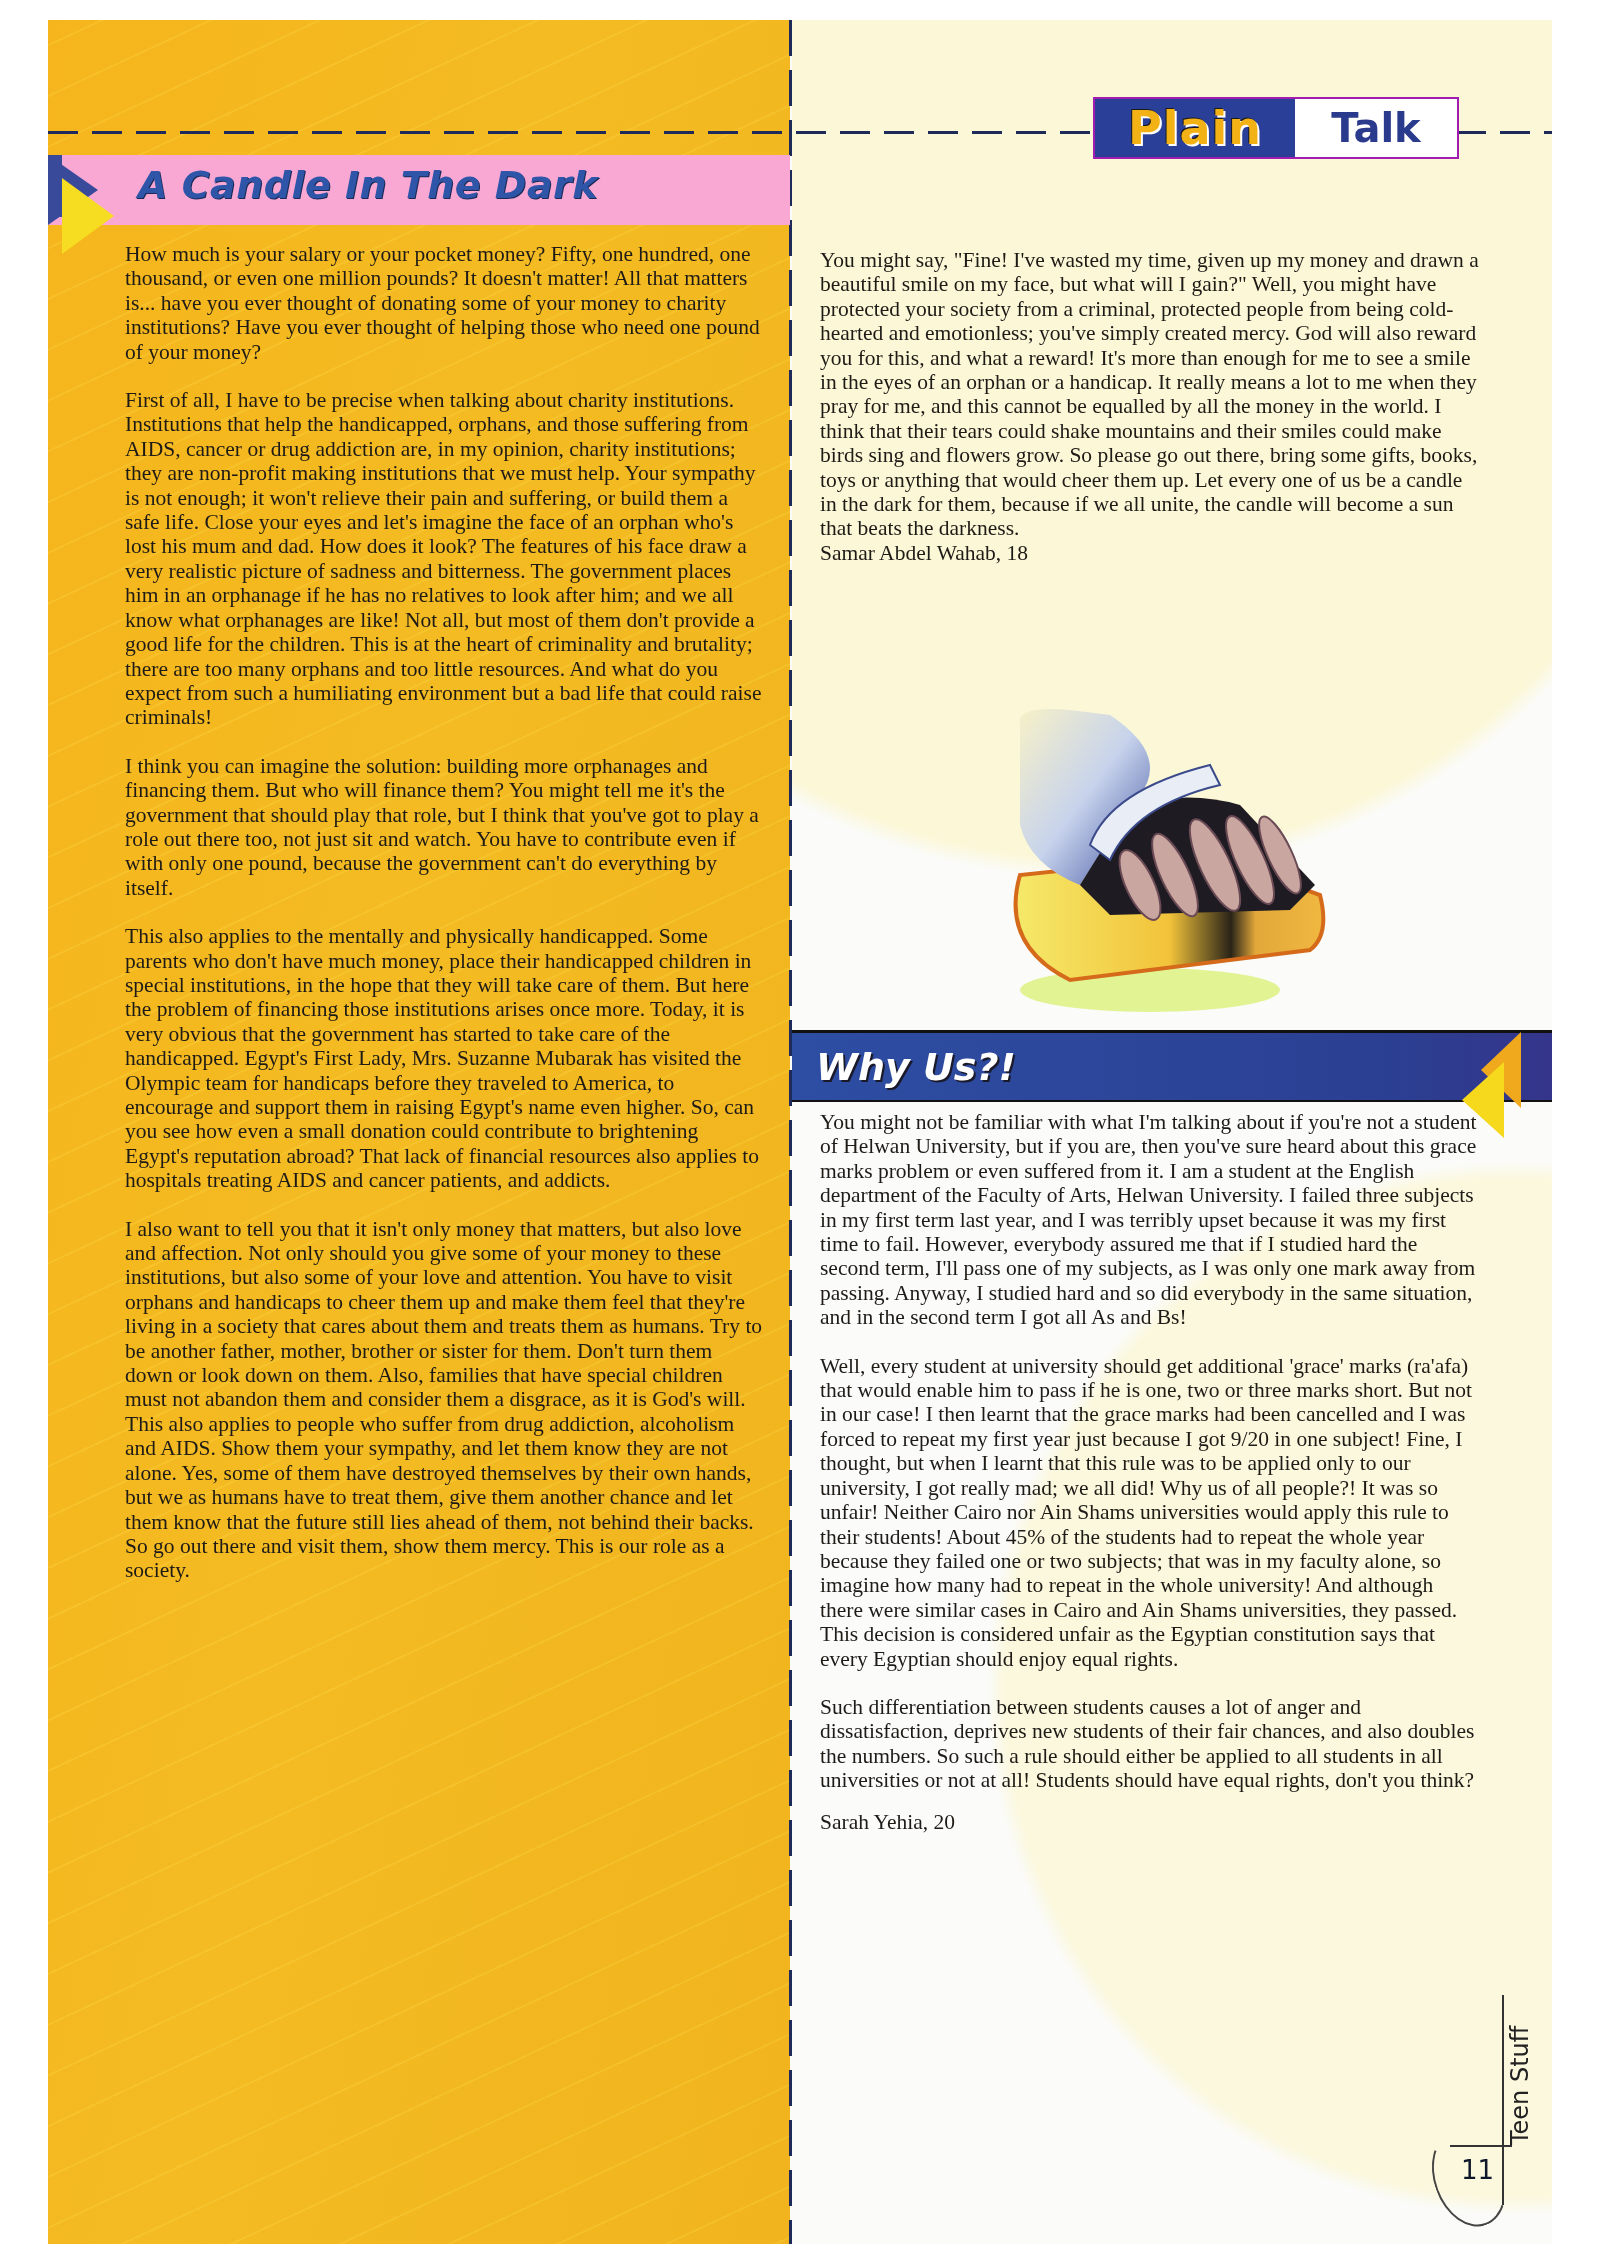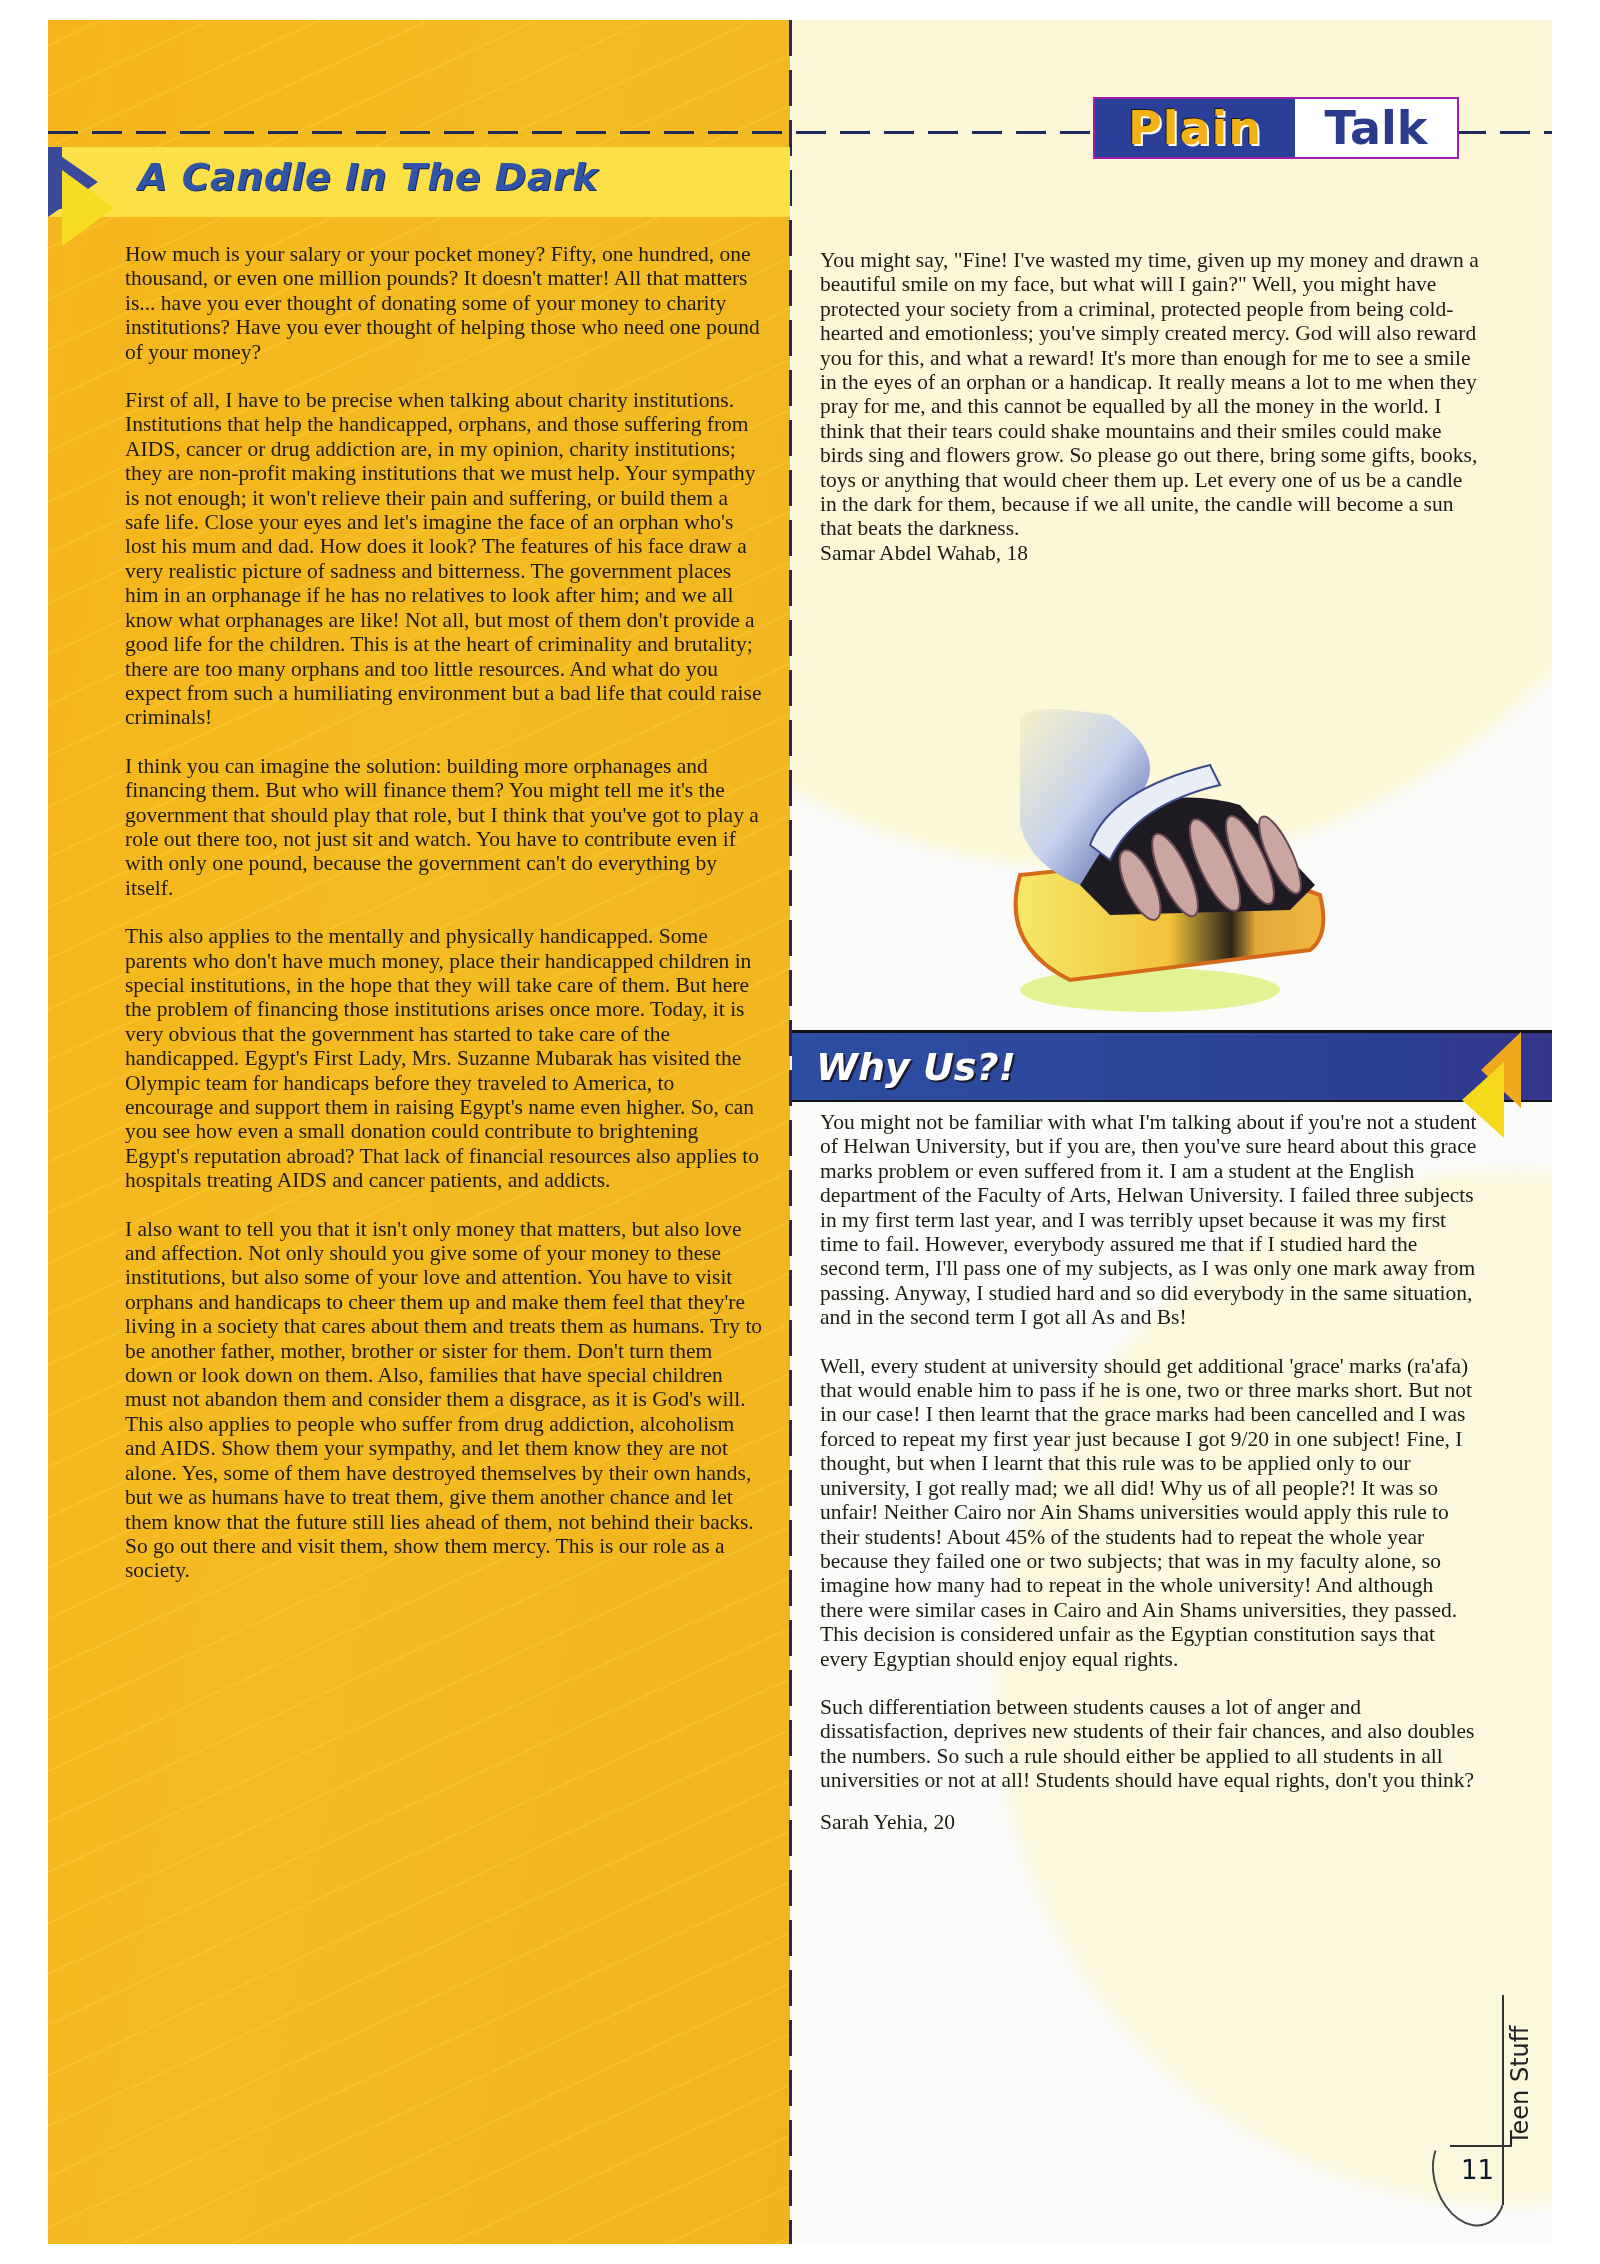--- a/index.html
+++ b/index.html
@@ -25,24 +25,24 @@
   .hdash { position: absolute; left: 0; top: 111px; height: 3px; width: 1504px;
     background: repeating-linear-gradient(to right, #1e2a5a 0 30px, transparent 30px 44px); }
 
   
   .badge { position: absolute; left: 1045px; top: 77px; width: 366px; height: 62px;
     border: 2px solid #a21caf; display: flex; background: #fff; }
   .badge .plain { width: 200px; background: #2a3f97; color: #f2b216; display: flex; align-items: center; justify-content: center;
     font-family: "DejaVu Sans", sans-serif; font-weight: bold; font-size: 46px; letter-spacing: 1px;
     text-shadow: 2px 2px 0 #fff, -1px -1px 0 #1a1a1a; }
   .badge .talk { flex: 1; color: #2a3a8c; display: flex; align-items: center; justify-content: center;
-    font-family: "DejaVu Sans", sans-serif; font-weight: bold; font-size: 46px; text-align: right; }
+    font-family: "DejaVu Sans", sans-serif; font-weight: bold; font-size: 40px; text-align: right; }
 
   
-  .candle-banner { position: absolute; left: 0; top: 127px; width: 742px; height: 70px; background: #fde047; }
+  .candle-banner { position: absolute; left: 0; top: 135px; width: 742px; height: 70px; background: #f9a8d4; }
   .candle-banner .tri-blue { position: absolute; left: 0; top: 0; width: 0; height: 0;
     border-top: 35px solid transparent; border-bottom: 35px solid transparent; border-left: 50px solid #3a4a9a; }
   .candle-banner .tri-blue-bar { position: absolute; left: 0; top: 0; width: 14px; height: 62px; background: #3a4a9a; }
   .candle-banner .tri-yellow { position: absolute; left: 14px; top: 23px; width: 0; height: 0;
     border-top: 38px solid transparent; border-bottom: 38px solid transparent; border-left: 52px solid #f6dd21; }
   .candle-banner h1 { position: absolute; left: 90px; top: 8px; font-family: "DejaVu Sans", sans-serif; font-style: italic; font-weight: bold;
     font-size: 38px; color: #2f55a8; letter-spacing: 0.5px; text-shadow: 1px 1px 0 #1a2a55; }
 
   .col-text { position: absolute; font-size: 21.5px; line-height: 24.4px; color: #1e1b17; text-align: left; }
   .col-text p { margin-bottom: 24px; }

